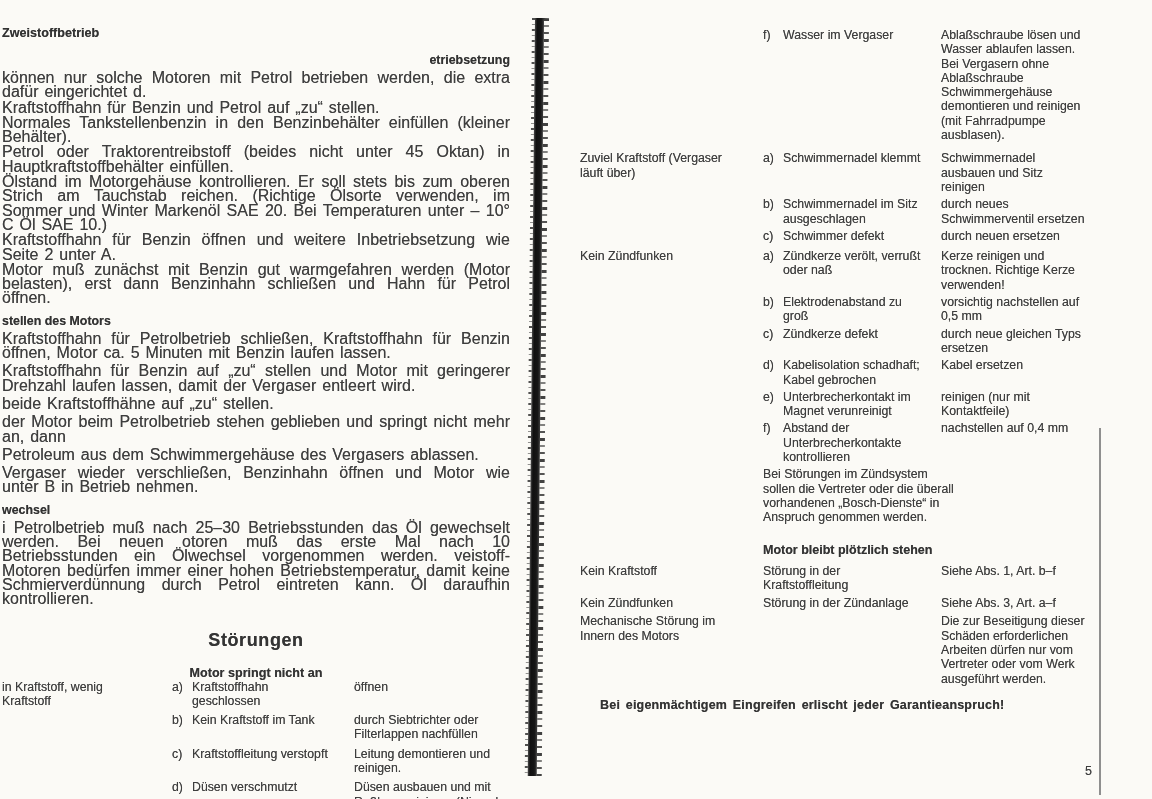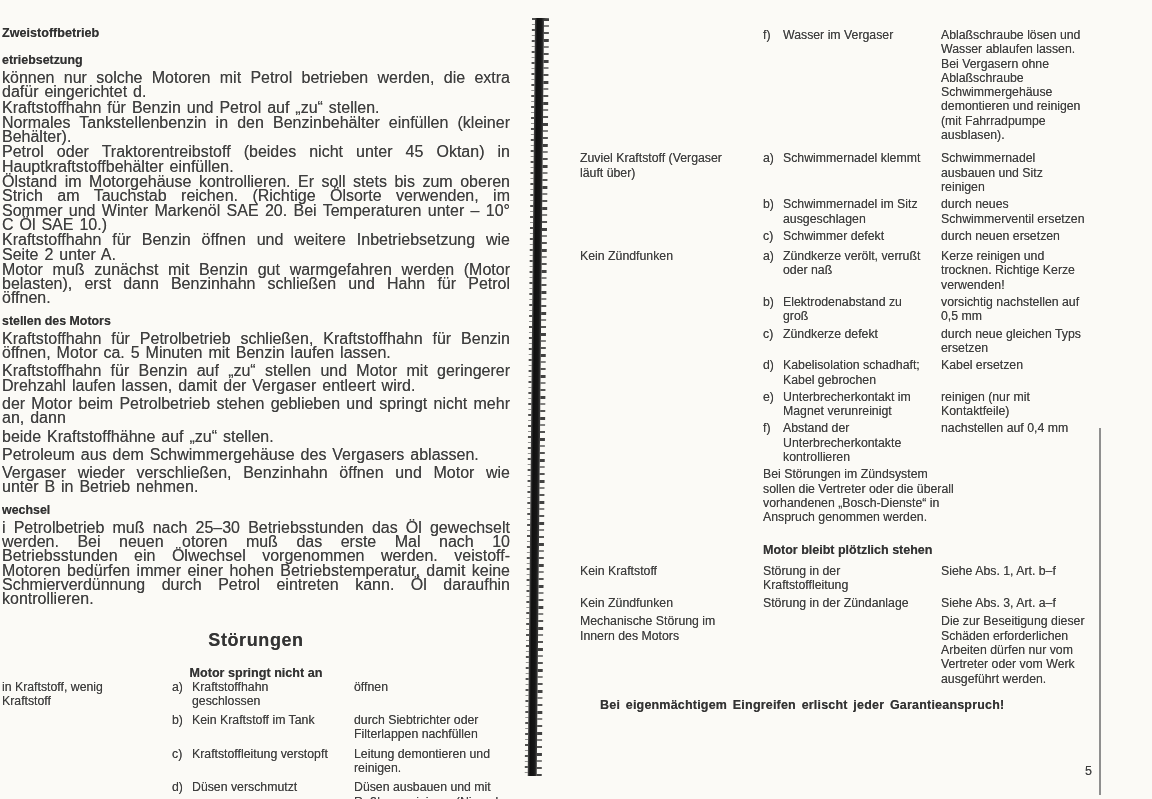--- a/index.html
+++ b/index.html
@@ -10,21 +10,21 @@
     font-family:"Liberation Sans", sans-serif;
     color:#3e3e3e;
     overflow:hidden;
   }
   .fuzz { text-shadow:0 0 .5px rgba(70,70,70,.75); }
 
   
   .left-page { position:absolute; left:2px; top:26px; width:508px; }
   .doc-title { font-size:12.6px; font-weight:bold; color:#323232; margin:0 0 13px 0; }
   .sec-head { font-size:12.4px; font-weight:bold; color:#323232; margin:8px 0 4px 0; }
-  .sec-head.first { margin-top:8px; }
+  .sec-head.first { margin-top:8px;text-align:right; }
   .bp {
     font-size:16px; line-height:14.3px; text-align:justify;
     word-spacing:1.5px; margin:0 0 1px 0;
   }
   .sec-spaced .bp { margin-bottom:4px; }
   .stoerungen-head {
     margin-top:23px; text-align:center;
     font-size:18px; font-weight:bold; letter-spacing:.6px; color:#343434;
   }
   .tbl-head { margin-top:15px; text-align:center; font-size:12.6px; font-weight:bold; color:#333; }
@@ -85,22 +85,22 @@
     <p class="bp">Petrol oder Traktorentreibstoff (beides nicht unter 45 Oktan) in Hauptkraftstoffbehälter einfüllen.</p>
     <p class="bp">Ölstand im Motorgehäuse kontrollieren. Er soll stets bis zum oberen Strich am Tauchstab reichen. (Richtige Ölsorte verwenden, im Sommer und Winter Markenöl SAE 20. Bei Temperaturen unter – 10° C Öl SAE 10.)</p>
     <p class="bp">Kraftstoffhahn für Benzin öffnen und weitere Inbetriebsetzung wie Seite 2 unter A.</p>
     <p class="bp">Motor muß zunächst mit Benzin gut warmgefahren werden (Motor belasten), erst dann Benzinhahn schließen und Hahn für Petrol öffnen.</p>
   </div>
 
   <div class="sec-spaced">
     <div class="sec-head">stellen des Motors</div>
     <p class="bp">Kraftstoffhahn für Petrolbetrieb schließen, Kraftstoffhahn für Benzin öffnen, Motor ca. 5 Minuten mit Benzin laufen lassen.</p>
     <p class="bp">Kraftstoffhahn für Benzin auf „zu“ stellen und Motor mit geringerer Drehzahl laufen lassen, damit der Vergaser entleert wird.</p>
+    <p class="bp">beide Kraftstoffhähne auf „zu“ stellen.</p>
     <p class="bp">der Motor beim Petrolbetrieb stehen geblieben und springt nicht mehr an, dann</p>
-    <p class="bp">beide Kraftstoffhähne auf „zu“ stellen.</p>
     <p class="bp">Petroleum aus dem Schwimmergehäuse des Vergasers ablassen.</p>
     <p class="bp">Vergaser wieder verschließen, Benzinhahn öffnen und Motor wie unter B in Betrieb nehmen.</p>
   </div>
 
   <div>
     <div class="sec-head">wechsel</div>
     <p class="bp">i Petrolbetrieb muß nach 25–30 Betriebsstunden das Öl gewechselt werden. Bei neuen otoren muß das erste Mal nach 10 Betriebsstunden ein Ölwechsel vorgenommen werden. veistoff-Motoren bedürfen immer einer hohen Betriebstemperatur, damit keine Schmierverdünnung durch Petrol eintreten kann. Öl daraufhin kontrollieren.</p>
   </div>
 
   <div class="stoerungen-head">Störungen</div>

